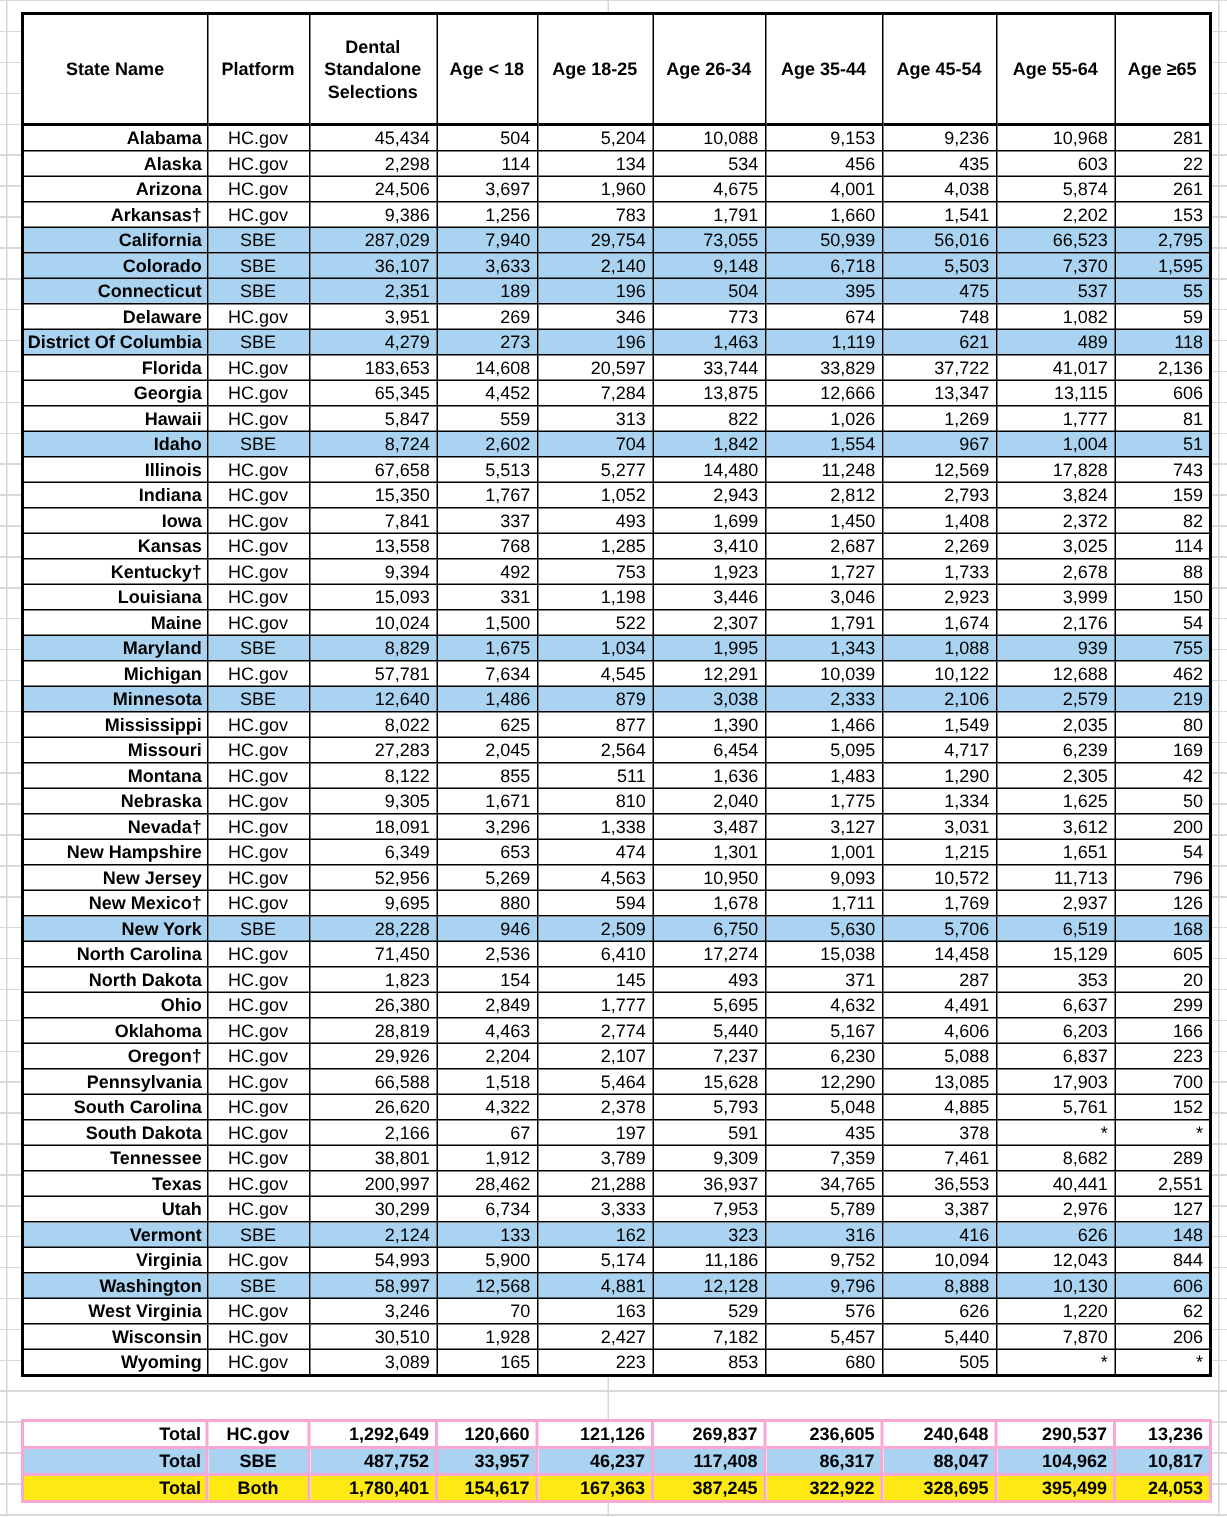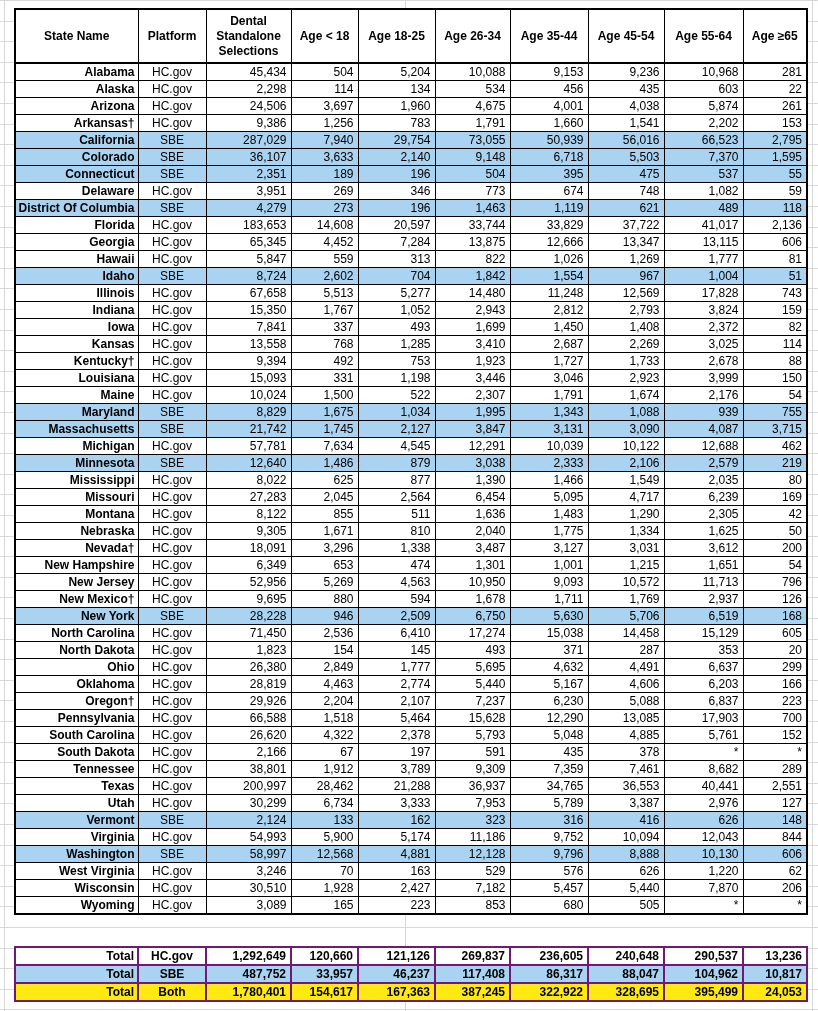--- a/index.html
+++ b/index.html
@@ -18,24 +18,24 @@
   }
   table{border-collapse:collapse;table-layout:fixed;background:#fff;z-index:1;}
   .main-table{position:absolute;left:14px;top:8px;width:792px;border:2px solid #000;}
   .totals-table{position:absolute;left:14px;top:946px;width:792px;border:2px solid #000;}
   th,td{
     border:1px solid #000;font-size:12px;color:#000;overflow:hidden;
     white-space:nowrap;padding:0;
   }
   .main-table thead th{
     height:52px;text-align:center;vertical-align:middle;font-weight:bold;
-    white-space:normal;line-height:1.25;border-bottom:2px solid #000;padding:0 2px;
+    white-space:normal;line-height:1.25;border-bottom:2px solid #000;padding:10px 2px;
   }
   .main-table tbody td{height:16px;line-height:16px;}
-  .totals-table td{height:16px;line-height:16px;font-weight:bold;border:2px solid #701a75;}
+  .totals-table td{height:16px;line-height:16px;font-weight:bold;border:2px solid #f9a8d4;}
   .cell-state{text-align:right;padding-right:3px;font-weight:bold;}
   .cell-platform{text-align:center;}
   .cell-num{text-align:right;padding-right:4px;}
   tr.sbe td{background:#a9d3f0;}
   tr.total-hcgov td{background:#ffffff;}
   tr.total-sbe td{background:#a9d3f0;}
   tr.total-both td{background:#ffe912;}
 </style>
 </head>
 <body>
@@ -315,32 +315,20 @@
         <td class="cell-platform">SBE</td>
         <td class="cell-num">8,829</td>
         <td class="cell-num">1,675</td>
         <td class="cell-num">1,034</td>
         <td class="cell-num">1,995</td>
         <td class="cell-num">1,343</td>
         <td class="cell-num">1,088</td>
         <td class="cell-num">939</td>
         <td class="cell-num">755</td>
       </tr>
-      <tr class="sbe">
-        <td class="cell-state">Massachusetts</td>
-        <td class="cell-platform">SBE</td>
-        <td class="cell-num">21,742</td>
-        <td class="cell-num">1,745</td>
-        <td class="cell-num">2,127</td>
-        <td class="cell-num">3,847</td>
-        <td class="cell-num">3,131</td>
-        <td class="cell-num">3,090</td>
-        <td class="cell-num">4,087</td>
-        <td class="cell-num">3,715</td>
-      </tr>
       <tr>
         <td class="cell-state">Michigan</td>
         <td class="cell-platform">HC.gov</td>
         <td class="cell-num">57,781</td>
         <td class="cell-num">7,634</td>
         <td class="cell-num">4,545</td>
         <td class="cell-num">12,291</td>
         <td class="cell-num">10,039</td>
         <td class="cell-num">10,122</td>
         <td class="cell-num">12,688</td>

